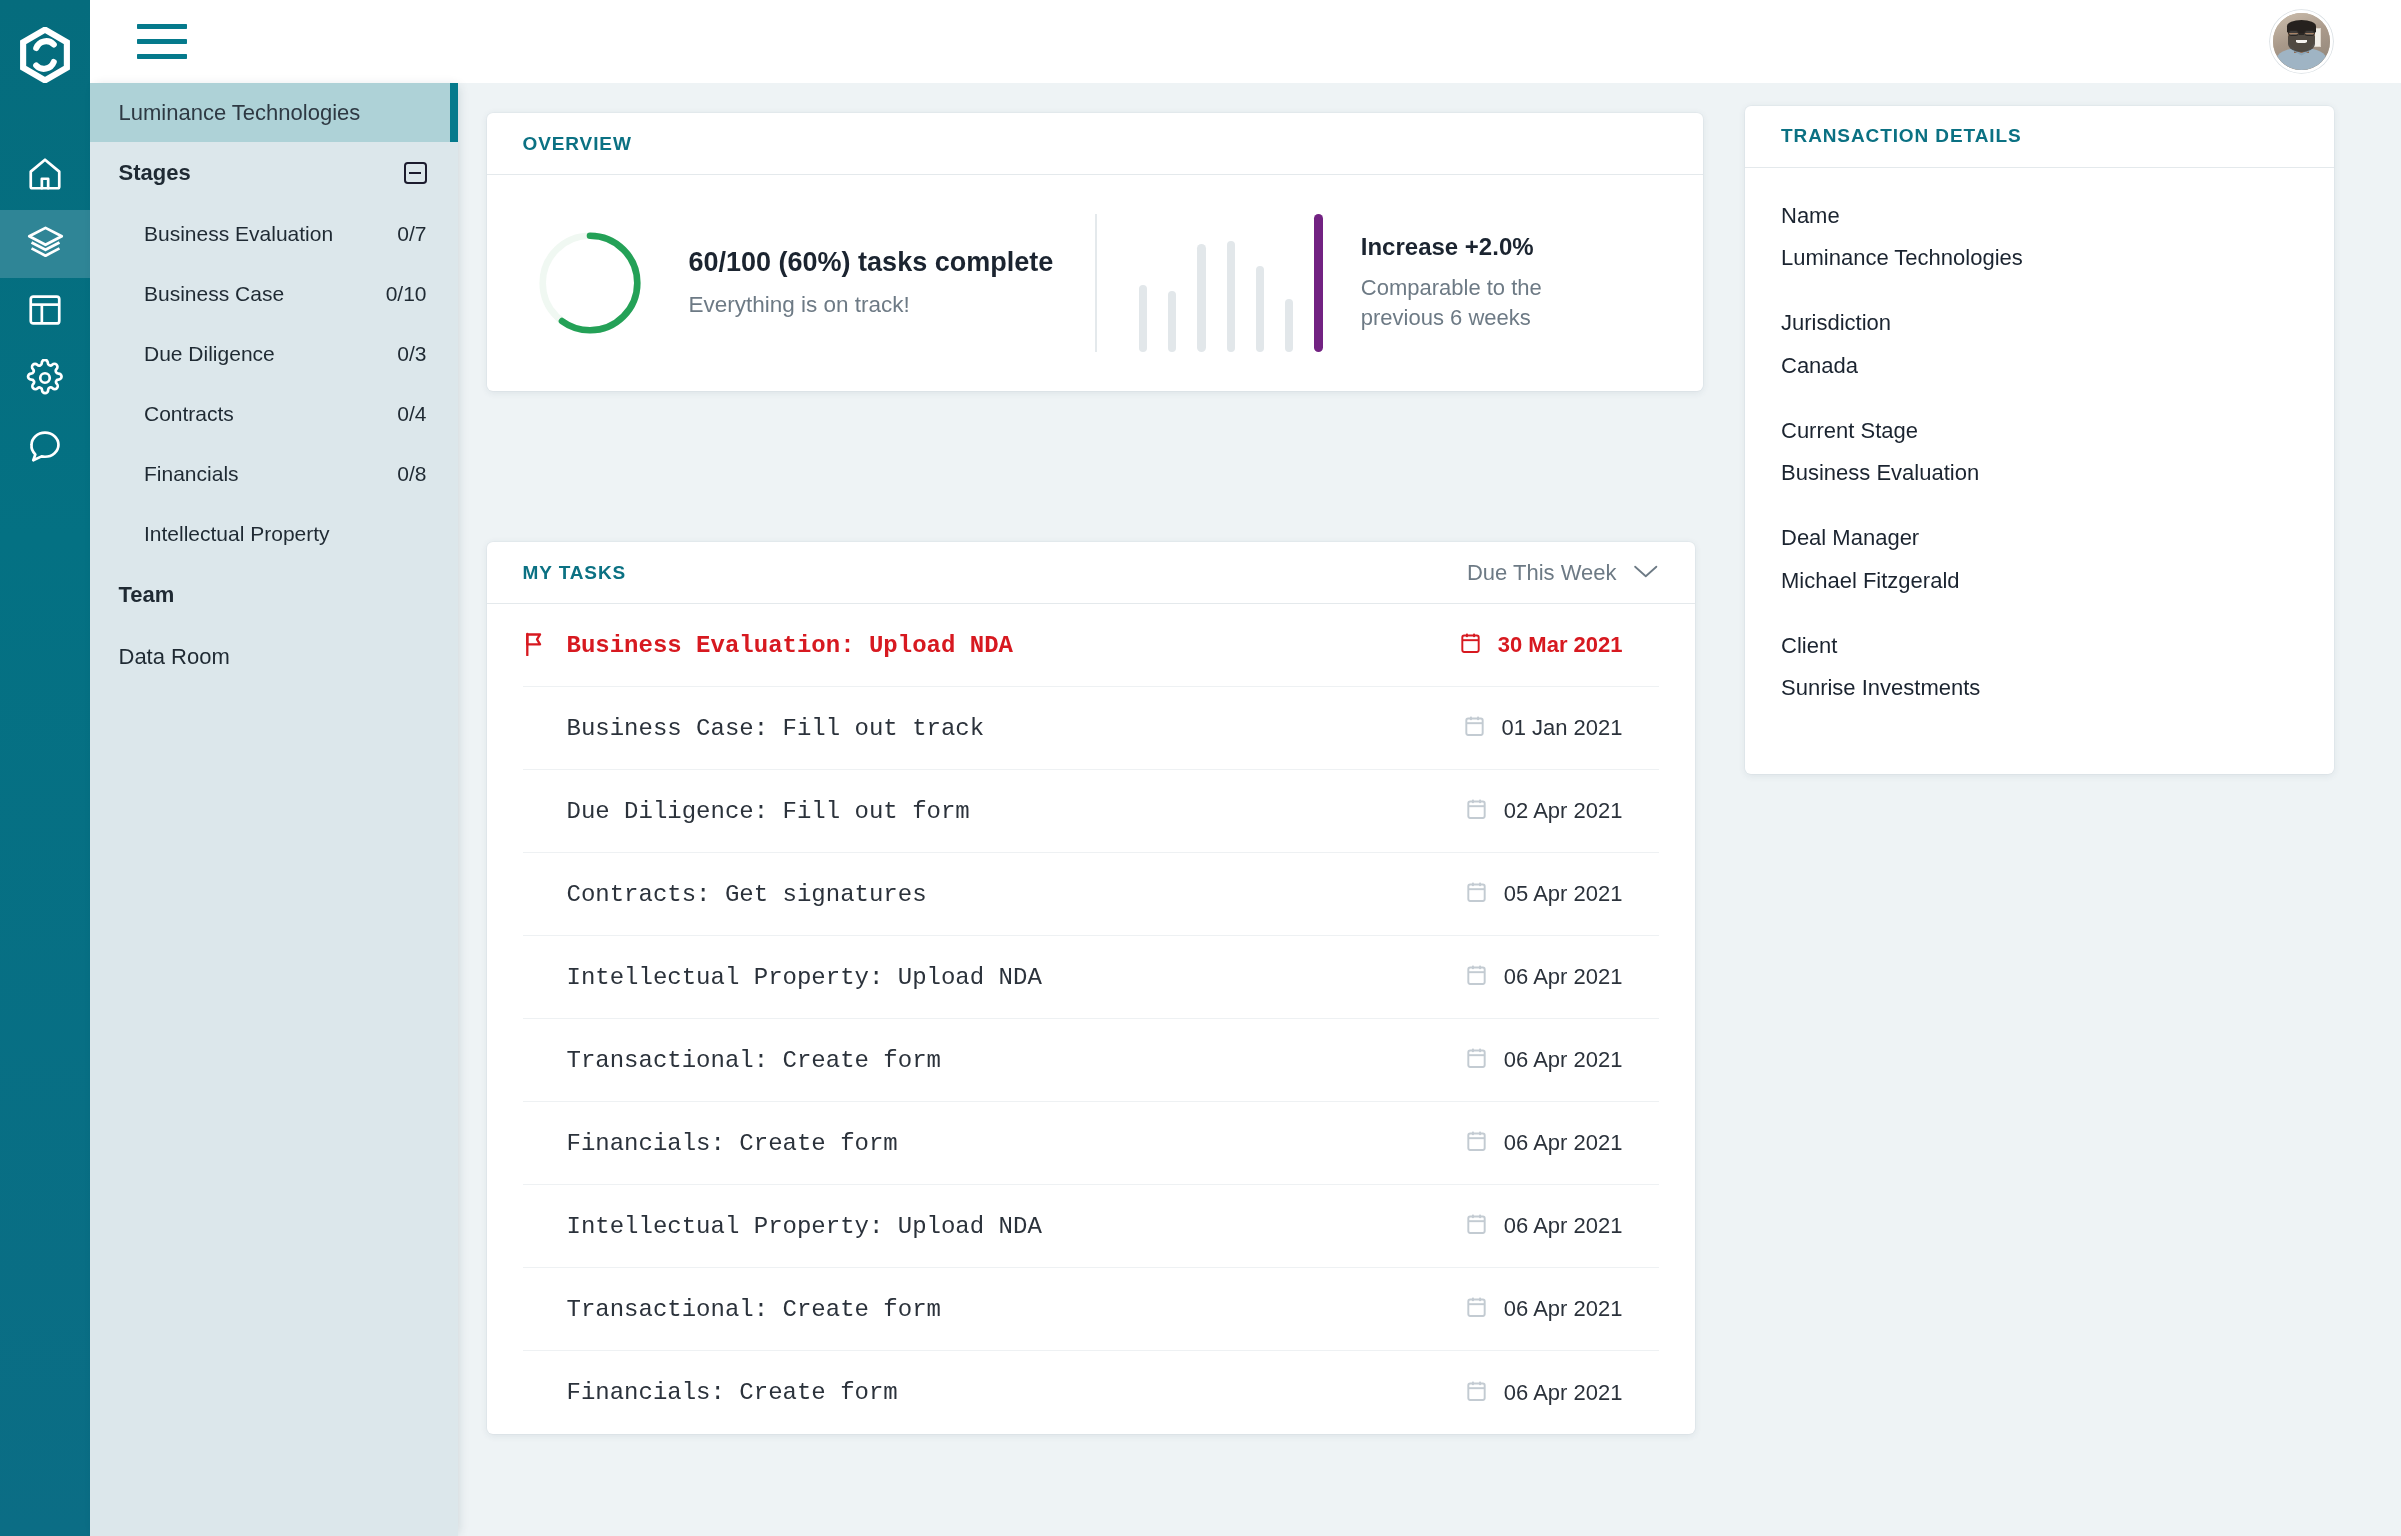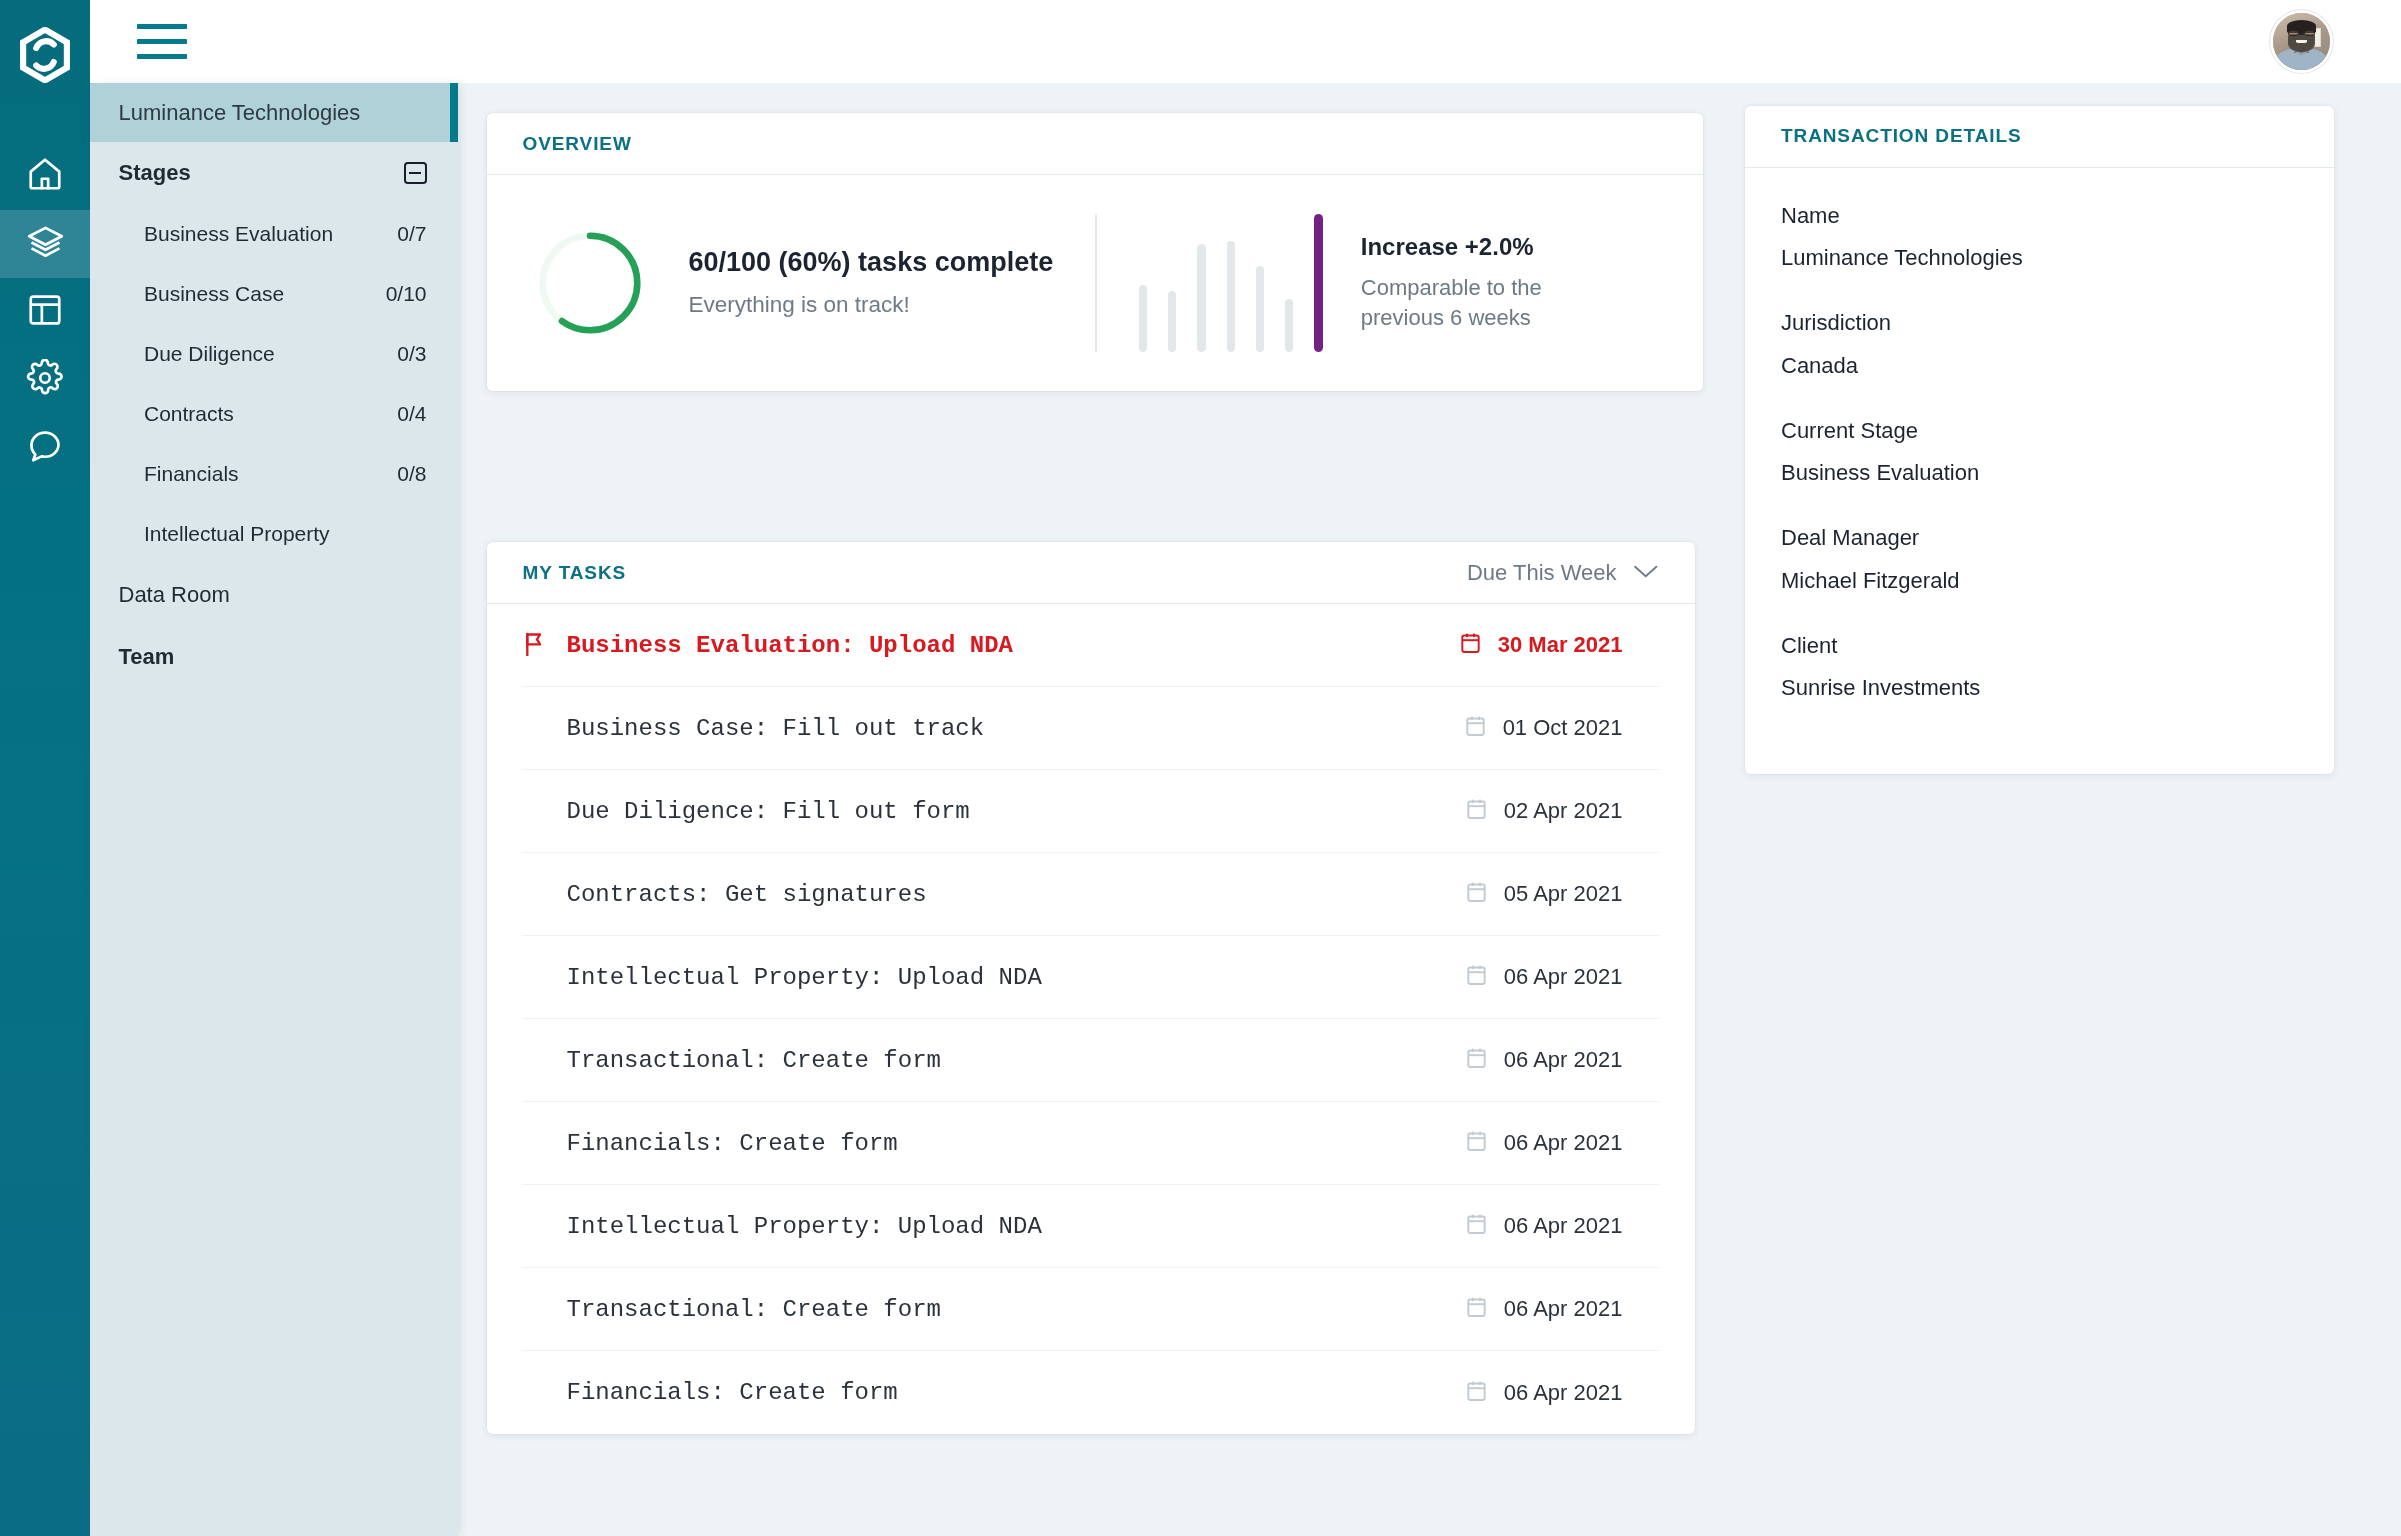--- a/index.html
+++ b/index.html
@@ -277,25 +277,25 @@
   </div>
   <div class="nav-stage">
     <span class="name">Financials</span>
     <span class="count">0/8</span>
   </div>
   <div class="nav-stage">
     <span class="name">Intellectual Property</span>
     <span class="count"></span>
   </div>
 
+  <div class="nav-link bold">
+    <span>Team</span>
+  </div>
   <div class="nav-link">
     <span>Data Room</span>
-  </div>
-  <div class="nav-link bold">
-    <span>Team</span>
   </div>
 </div>
 
 <div id="main">
 
   <div class="card" id="overview-card">
     <div class="card-head">
       <span class="card-title">OVERVIEW</span>
     </div>
     <div id="overview-body">
@@ -372,21 +372,21 @@
           <span class="flag-slot"></span>
         <span class="task-name">Business Case: Fill out track</span>
         </span>
       <span class="task-right">
         <span><svg width="21" height="22.5" viewBox="0 0 20 22" fill="none" stroke="#c3cbd2" stroke-width="1.9" stroke-linejoin="round">
               <rect x="2" y="3.5" width="16" height="16" rx="1.8"></rect>
               <path d="M2 8h16"></path>
               <path d="M6.5 1.6v3.4"></path>
               <path d="M13.5 1.6v3.4"></path>
             </svg></span>
-        <span class="task-date">01 Oct 2021</span>
+        <span class="task-date">01 Jan 2021</span>
         </span>
     </div>
 
     <div class="task-row">
       <span class="task-left">
           <span class="flag-slot"></span>
         <span class="task-name">Due Diligence: Fill out form</span>
         </span>
       <span class="task-right">
         <span><svg width="21" height="22.5" viewBox="0 0 20 22" fill="none" stroke="#c3cbd2" stroke-width="1.9" stroke-linejoin="round">

